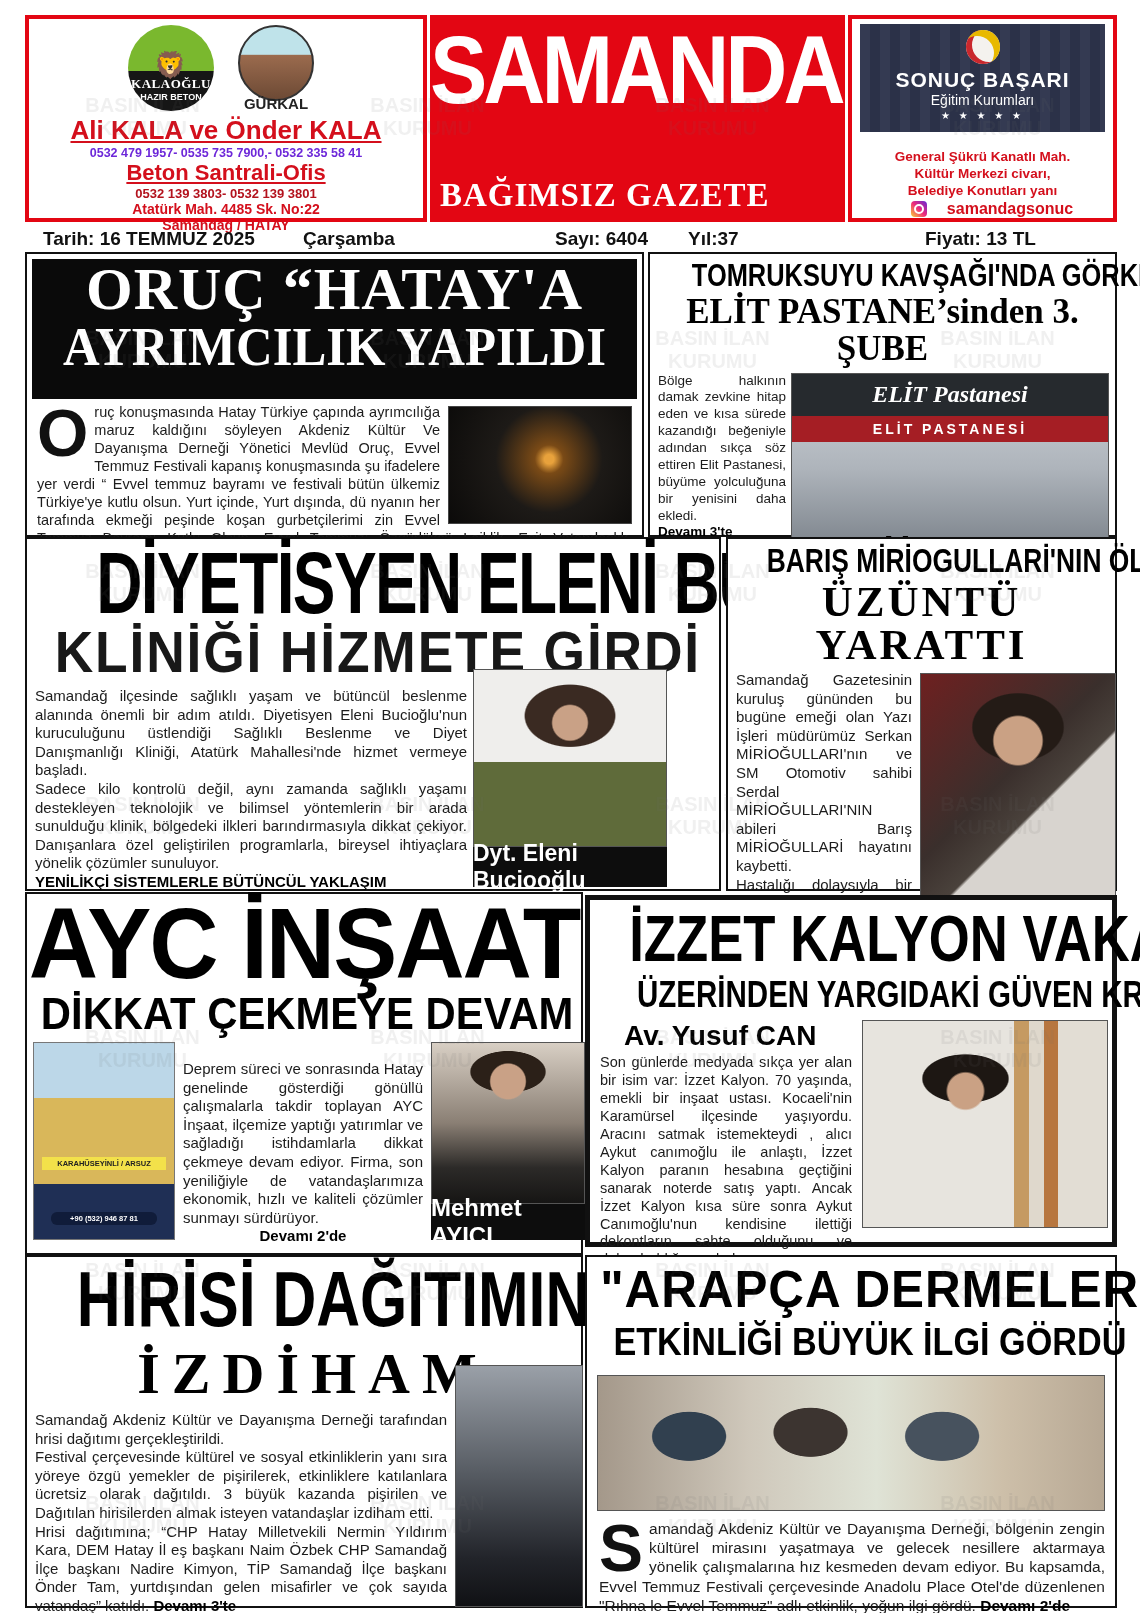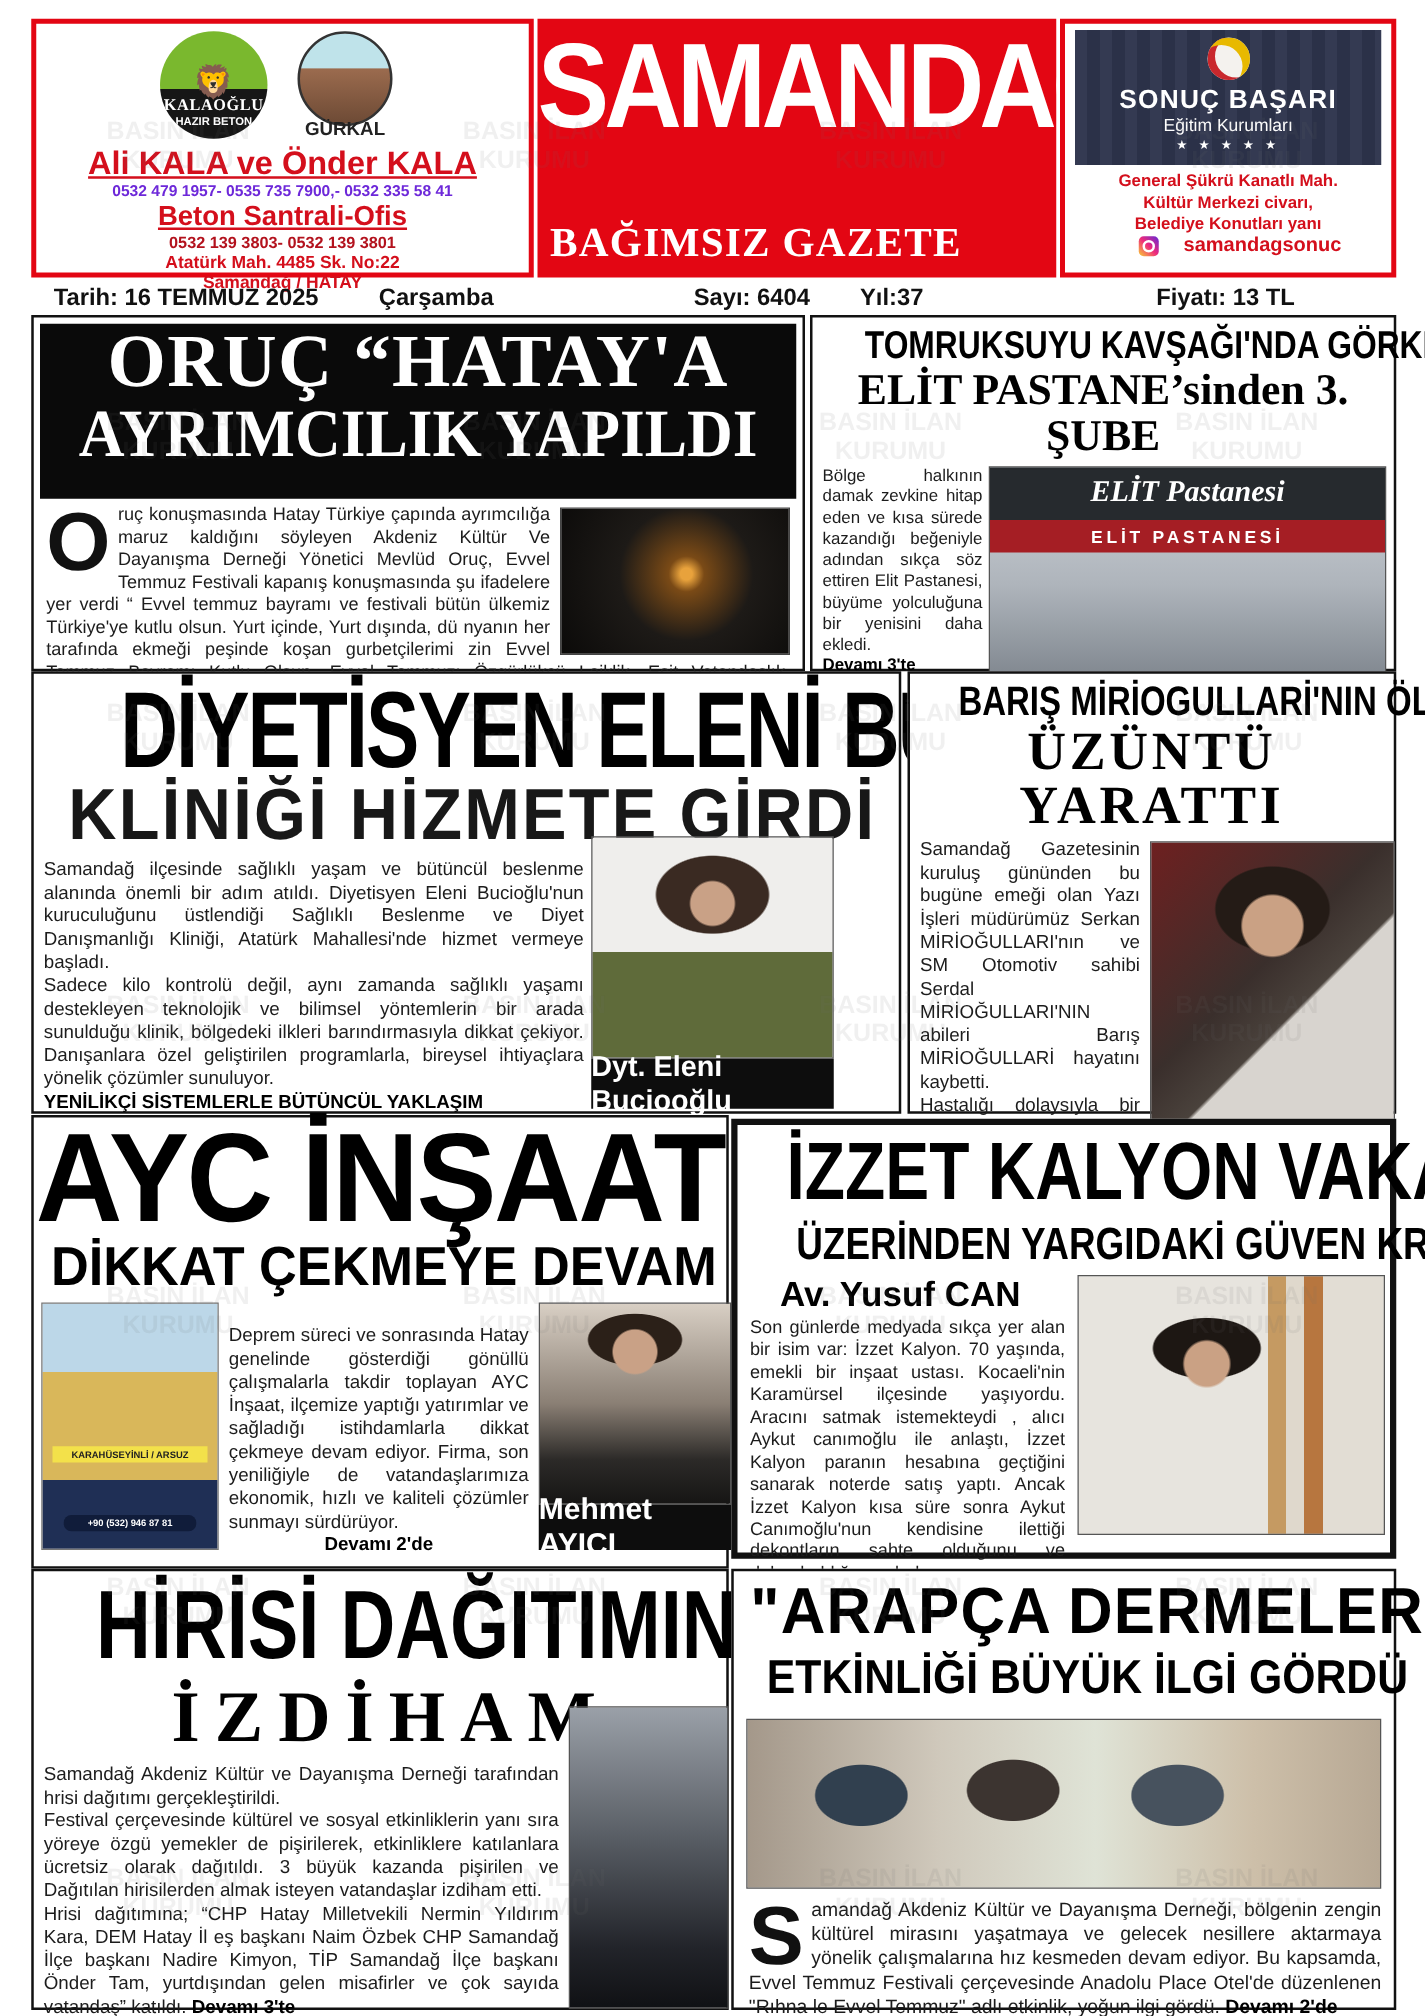--- a/index.html
+++ b/index.html
@@ -23,21 +23,21 @@
   .logo2wrap{width:96px;text-align:center;}
   .logo-circle2{width:72px;height:72px;border-radius:50%;margin:0 auto;background:linear-gradient(to bottom,#bfe3ea 38%,#9b6b4e 39%,#6d4a35 100%);border:2px solid #333;}
   .logo2-label{font-weight:bold;font-size:15px;color:#222;margin-top:-6px;}
   .redline{color:#d40f1c;font-weight:bold;}
   #masthead{left:430px;top:15px;width:415px;height:207px;background:#e30613;color:#fff;box-sizing:border-box;}
   #mast-title{font-size:86px;font-weight:bold;letter-spacing:-4px;text-align:center;line-height:1.05;margin-top:4px;transform:scaleY(1.12);transform-origin:top;}
   #mast-bottom{position:absolute;left:0;right:0;bottom:8px;display:flex;justify-content:space-between;align-items:flex-end;padding:0 10px;}
   #mast-sub{font-family:"Liberation Serif",serif;font-weight:bold;font-size:33px;letter-spacing:1px;}
   .mast-small{font-size:13px;font-weight:bold;text-align:left;line-height:1.3;}
   #ad-right{left:848px;top:15px;width:269px;height:207px;border:4px solid #e30613;background:#fff;box-sizing:border-box;text-align:center;}
-  .sonuc-img{position:relative;margin:5px auto 5px;width:245px;height:108px;background:repeating-linear-gradient(90deg,#343a52 0 10px,#2b3148 10px 20px);color:#fff;}
+  .sonuc-img{position:relative;margin:5px auto 17px;width:245px;height:108px;background:repeating-linear-gradient(90deg,#343a52 0 10px,#2b3148 10px 20px);color:#fff;}
   .sonuc-logo{position:absolute;top:6px;left:50%;transform:translateX(-50%);width:34px;height:34px;border-radius:50%;background:#f4f2ee;box-shadow:inset -6px 6px 0 #e8b900,inset 6px -2px 0 #c9282d;}
   .sonuc-brand{position:absolute;top:44px;width:100%;font-size:21px;font-weight:bold;letter-spacing:1px;}
   .sonuc-sub{position:absolute;top:68px;width:100%;font-size:14px;}
   .sonuc-stars{position:absolute;top:86px;width:100%;font-size:10px;letter-spacing:3px;}
   .sonuc-addr{color:#d40f1c;font-weight:bold;font-size:13.5px;line-height:1.25;}
   .insta-row{display:flex;align-items:center;justify-content:center;gap:20px;color:#d40f1c;font-weight:bold;font-size:16px;padding-left:19px;}
   .insta-icon{width:16px;height:16px;border-radius:4px;background:linear-gradient(45deg,#f9ce34,#ee2a7b,#6228d7);position:relative;}
   .insta-icon::after{content:"";position:absolute;inset:3px;border:2px solid #fff;border-radius:50%;}
   
   #dateline{position:absolute;left:25px;top:228px;width:1092px;height:24px;font-weight:bold;font-size:19px;color:#111;}

